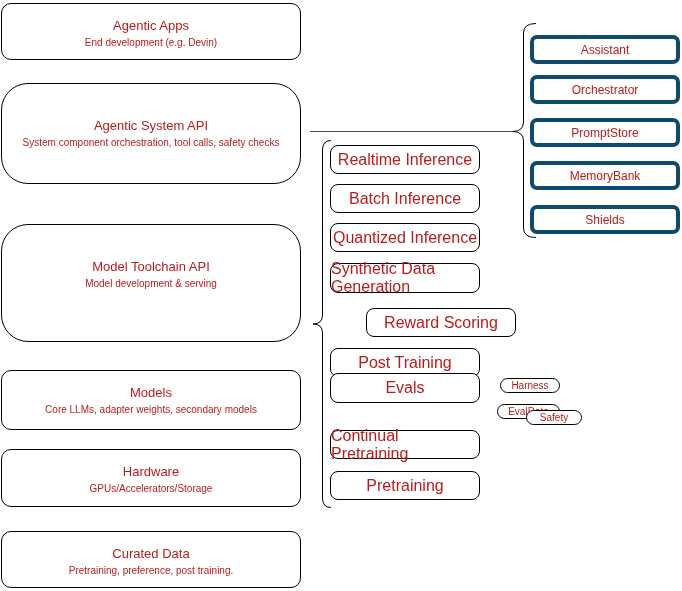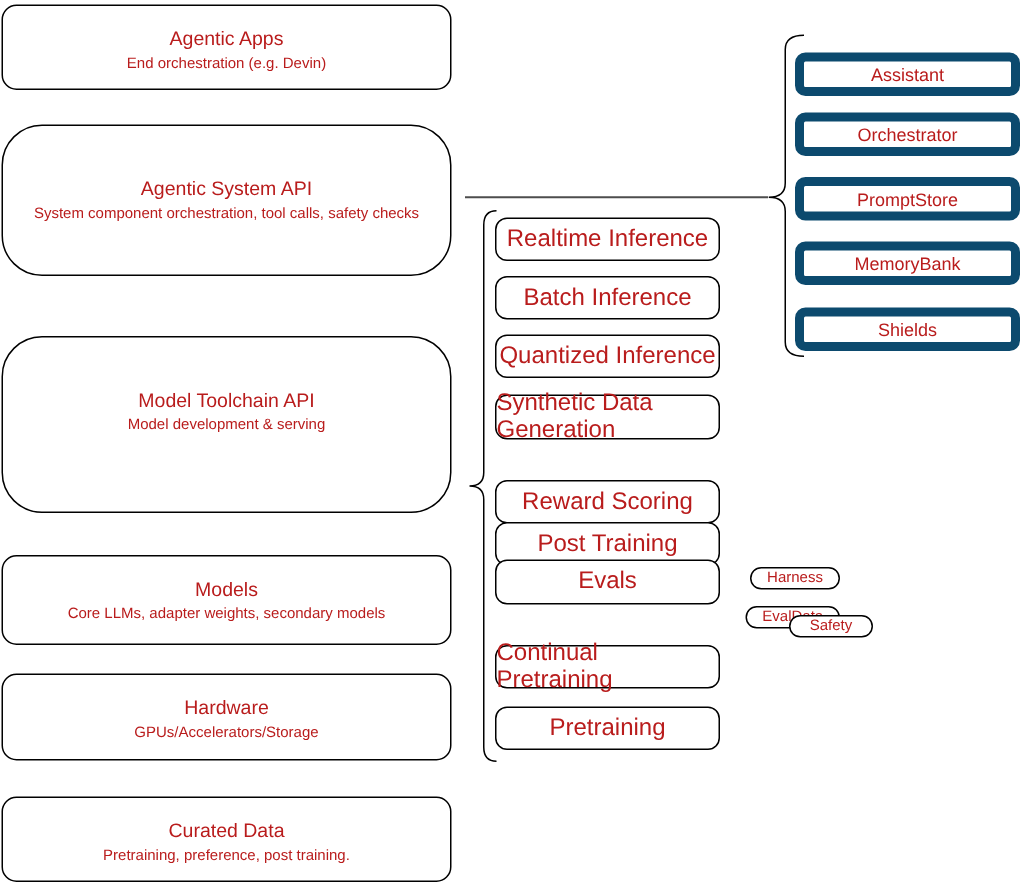--- a/index.html
+++ b/index.html
@@ -50,21 +50,21 @@
     align-items: center;
     justify-content: center;
     font-size: 16px;
   }
   
   .rbox {
     position: absolute;
     left: 530px;
     width: 150px;
     height: 29px;
-    border: 6px solid #0c4a6e;
+    border: 4px solid #0c4a6e;
     border-radius: 7px;
     background: #ffffff;
     box-sizing: border-box;
     display: flex;
     align-items: center;
     justify-content: center;
     font-size: 12px;
   }
   
   .pill {
@@ -90,21 +90,21 @@
 
     <path d="M 310 131.5 L 512 131.5" fill="none" stroke="#4d4d4d" stroke-width="1.2"></path>
 
     <path d="M 331 140.5 Q 322.5 140.5 322.5 150 L 322.5 315 Q 322.5 324 313 324 Q 322.5 324 322.5 333 L 322.5 498 Q 322.5 507.5 331 507.5" fill="none" stroke="#000000" stroke-width="1"></path>
 
     <path d="M 536 23.5 Q 523.5 23.5 523.5 33 L 523.5 122 Q 523.5 131.5 512.5 131.5 Q 523.5 131.5 523.5 141 L 523.5 228 Q 523.5 237.5 536 237.5" fill="none" stroke="#000000" stroke-width="1"></path>
   </svg>
 
   <div class="lbox sm" style="top:3px;height:57px;">
     <div class="ltitle">Agentic Apps</div>
-    <div class="lsub">End orchestration (e.g. Devin)</div>
+    <div class="lsub">End development (e.g. Devin)</div>
   </div>
   <div class="lbox lg" style="top:83px;height:101px;">
     <div class="ltitle">Agentic System API</div>
     <div class="lsub">System component orchestration, tool calls, safety checks</div>
   </div>
   <div class="lbox lg" style="top:224px;height:118px;">
     <div class="ltitle">Model Toolchain API</div>
     <div class="lsub">Model development &amp; serving</div>
   </div>
   <div class="lbox sm" style="top:370px;height:60px;">
@@ -125,21 +125,21 @@
   </div>
   <div class="mbox" style="top:184px;">
     <span>Batch Inference</span>
   </div>
   <div class="mbox" style="top:223px;">
     <span>Quantized Inference</span>
   </div>
   <div class="mbox" style="top:263px;height:30px;">
     <span>Synthetic Data Generation</span>
   </div>
-  <div class="mbox" style="top:320px;">
+  <div class="mbox" style="top:308px;margin-left:36px;">
     <span>Reward Scoring</span>
   </div>
   <div class="mbox" style="top:348px;">
     <span>Post Training</span>
   </div>
   <div class="mbox" style="top:373px;height:30px;">
     <span>Evals</span>
   </div>
   <div class="mbox" style="top:430px;">
     <span>Continual Pretraining</span>

